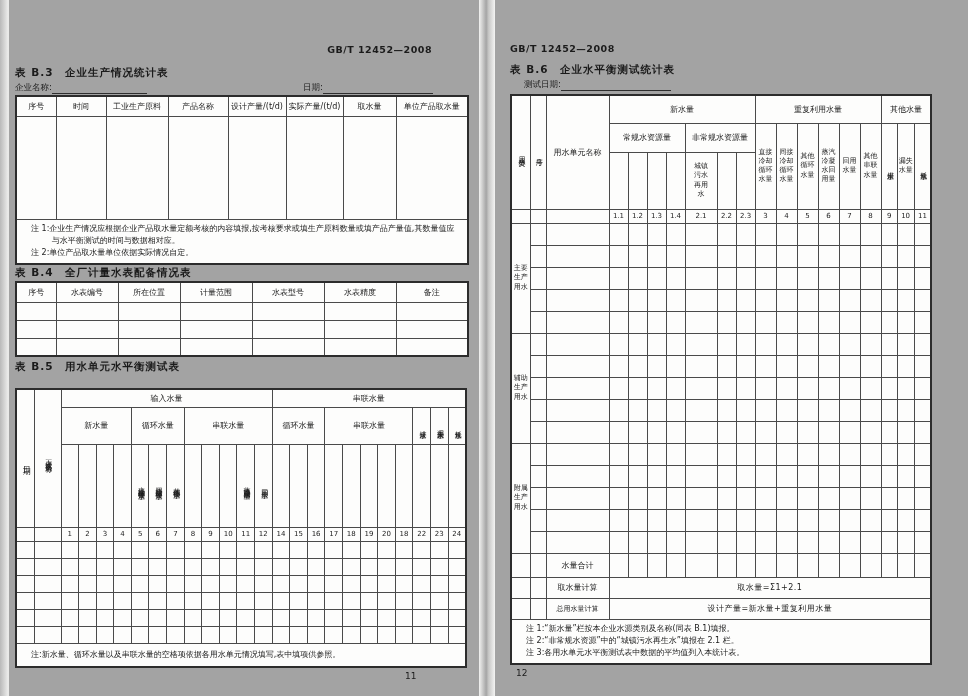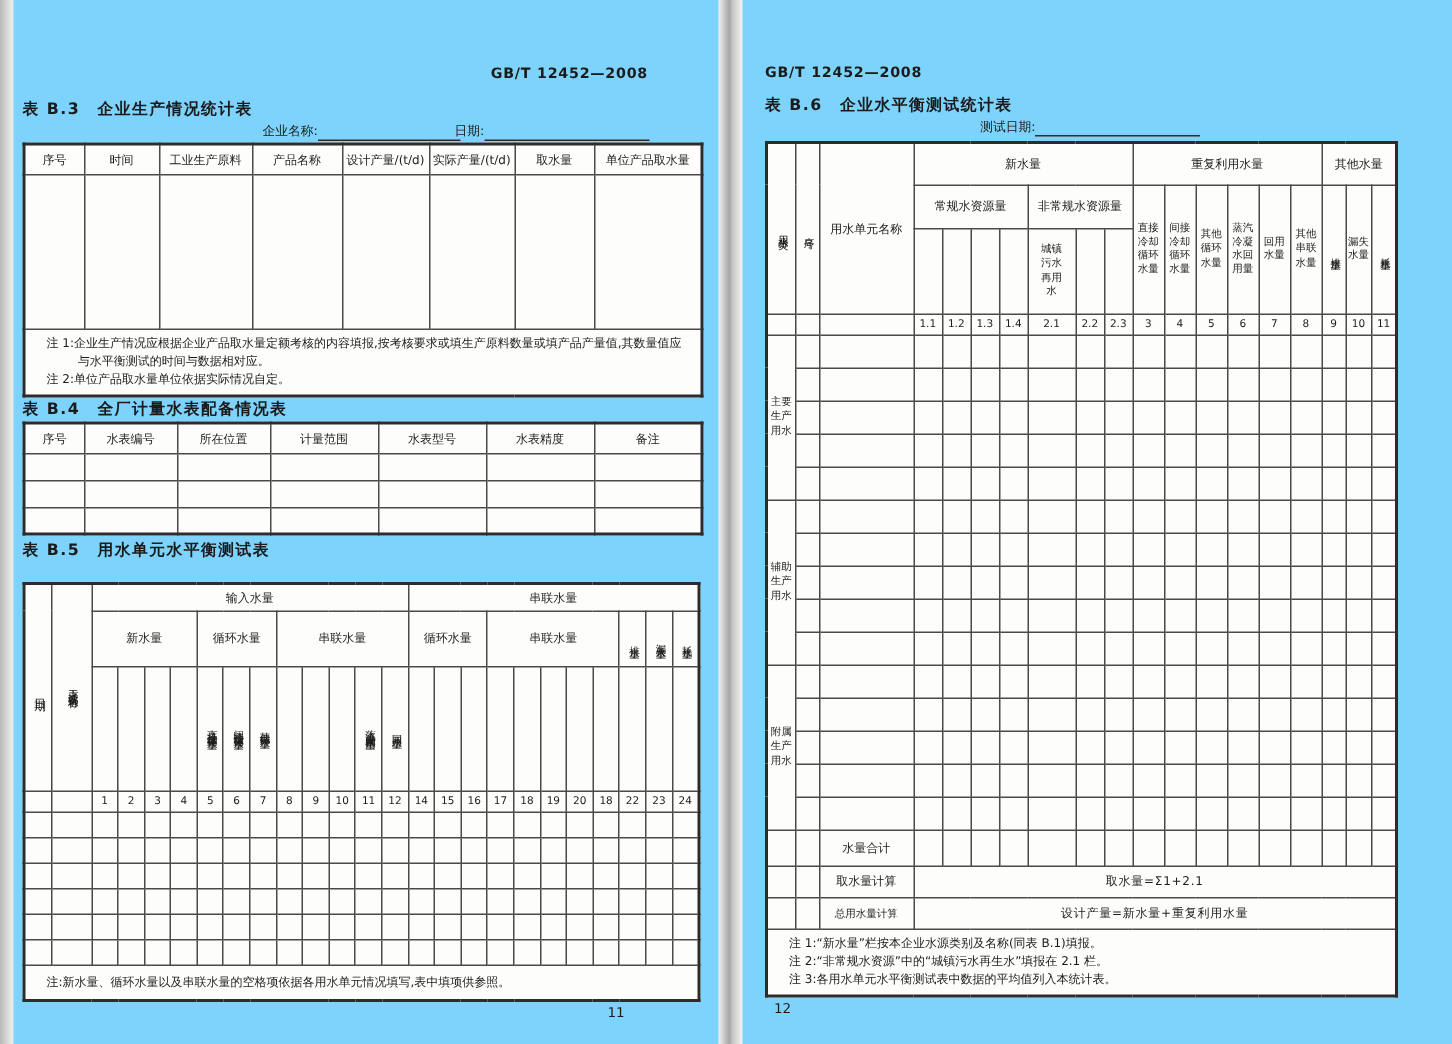--- a/index.html
+++ b/index.html
@@ -1,29 +1,29 @@
 <!DOCTYPE html>
 <html><head>
 <meta charset="utf-8">
 <style>
   * { margin:0; padding:0; box-sizing:border-box; }
   html,body { background:#ffffff; }
   .canvas {
     position:relative; width:968px; height:696px; overflow:hidden;
-    background:#7dd3fc; color:#1b1b1b;
+    background:#a3a3a3; color:#1b1b1b;
     font-family:"DejaVu Sans", sans-serif; font-size:8px;
   }
   .edge-left { position:absolute; left:0; top:0; width:9px; height:696px;
     background:linear-gradient(90deg,#b9b9b9,#e9e9e8 85%); }
   .gutter { position:absolute; left:479px; top:0; width:16px; height:696px;
     background:linear-gradient(90deg,#f2f2f1,#a5a5a5 45%,#c7c7c6 60%,#f4f4f3); }
   .abs { position:absolute; }
   .doc-code { font-size:9.5px; font-weight:600; letter-spacing:0.5px; }
   .tbl-title { font-size:10.5px; font-weight:bold; text-align:left; letter-spacing:1px; }
-  .meta { font-size:8.5px;text-align:center; }
+  .meta { font-size:8.5px; }
   .blank { display:inline-block; border-bottom:1px solid #2e2e2e; height:9px; vertical-align:bottom; }
   table { border-collapse:collapse; table-layout:fixed; border:2px solid #2c2c2c; background:#fdfdfc; }
   td { border:1px solid #4a4a4a; text-align:center; vertical-align:middle;
        font-size:8px; padding:0; overflow:hidden; }
   .note-cell { text-align:left; vertical-align:middle; padding:3px 8px 3px 14px; }
   .note-line { font-size:8px; line-height:1.55; padding-left:2.6em; text-indent:-2.6em; }
   .vt { writing-mode:vertical-rl; text-orientation:upright; display:inline-block;
         line-height:1.1; letter-spacing:1px; }
   .wrap2 { display:inline-block; width:2em; word-break:break-all; line-height:1.3; }
   .num { font-size:7px; }

